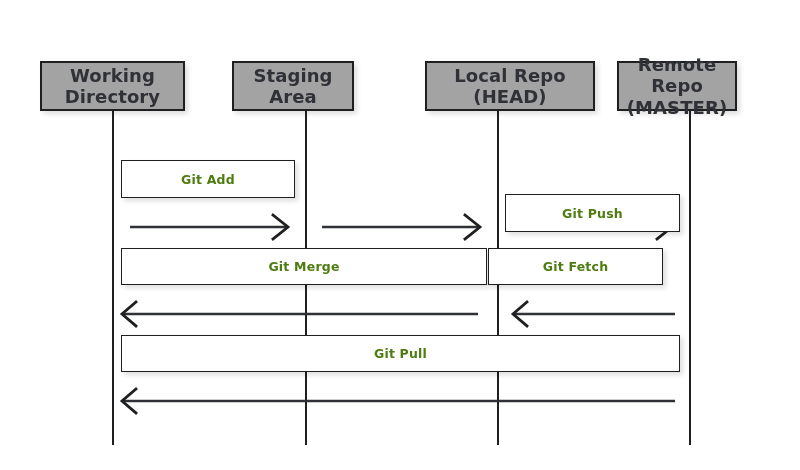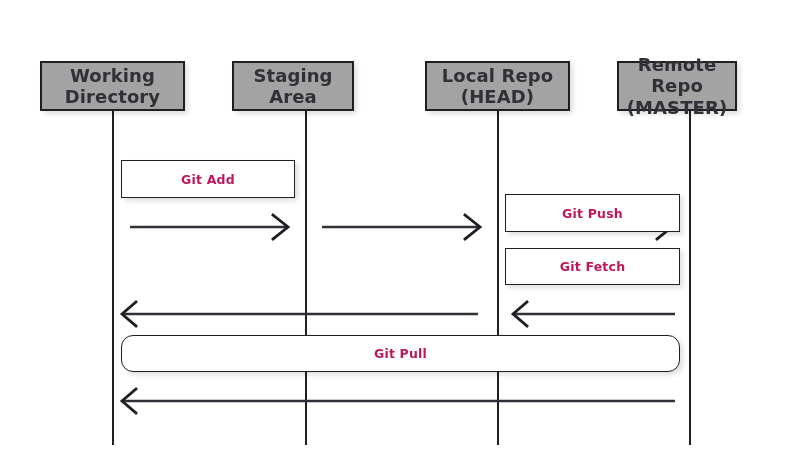--- a/index.html
+++ b/index.html
@@ -56,21 +56,21 @@
     box-sizing: border-box;
     border: 1.5px solid #1d1f21;
     background: #ffffff;
     display: flex;
     align-items: center;
     justify-content: center;
     text-align: right;
     font-size: 12.5px;
     font-weight: bold;
     letter-spacing: 0.2px;
-    color: #be185d;
+    color: #4d7c0f;
     box-shadow: 3px 3px 5px rgba(0,0,0,0.13);
     z-index: 3;
   }
 
   
   .arrow {
     position: absolute;
     z-index: 2;
   }
   .arrow svg {
@@ -97,29 +97,30 @@
 
   <div class="lifeline" style="left:112px; top:111px; height:334px;"></div>
   <div class="lifeline" style="left:305px; top:111px; height:334px;"></div>
   <div class="lifeline" style="left:497px; top:111px; height:334px;"></div>
   <div class="lifeline" style="left:689px; top:111px; height:334px;"></div>
 
   <div class="actor-box" style="left:40px; top:61px; width:145px; height:50px;">Working
 Directory</div>
   <div class="actor-box" style="left:232px; top:61px; width:122px; height:50px;">Staging
 Area</div>
-  <div class="actor-box" style="left:425px; top:61px; width:145px; height:50px;">Local Repo
+  <div class="actor-box" style="left:425px; top:61px; width:170px; height:50px;">Local Repo
 (HEAD)</div>
   <div class="actor-box" style="left:617px; top:61px; width:120px; height:50px;">Remote Repo
 (MASTER)</div>
 
   <div class="op-box" style="left:121px; top:160px; width:174px; height:38px;">Git Add</div>
   <div class="op-box" style="left:505px; top:160px; width:175px; height:38px;margin-top:34px;">Git Push</div>
-  <div class="op-box" style="left:505px; top:248px; width:175px; height:37px;">Git Fetch</div>
-  <div class="op-box" style="left:121px; top:335px; width:559px; height:37px;border-radius:12px;">Git Pull</div>
+  <div class="op-box" style="left:121px; top:248px; width:366px; height:37px;">Git Merge</div>
+  <div class="op-box" style="left:488px; top:248px; width:175px; height:37px;">Git Fetch</div>
+  <div class="op-box" style="left:121px; top:335px; width:559px; height:37px;">Git Pull</div>
 
   <div class="arrow" style="left:130px; top:214px;">
     <svg width="170" height="26" viewBox="0 0 170 26">
       <line class="arrow-line" x1="0" y1="13" x2="156" y2="13"></line>
       <polyline class="arrow-head" points="143,1 158,13 143,25"></polyline>
     </svg>
   </div>
 
   <div class="arrow" style="left:322px; top:214px;">
     <svg width="170" height="26" viewBox="0 0 170 26">

